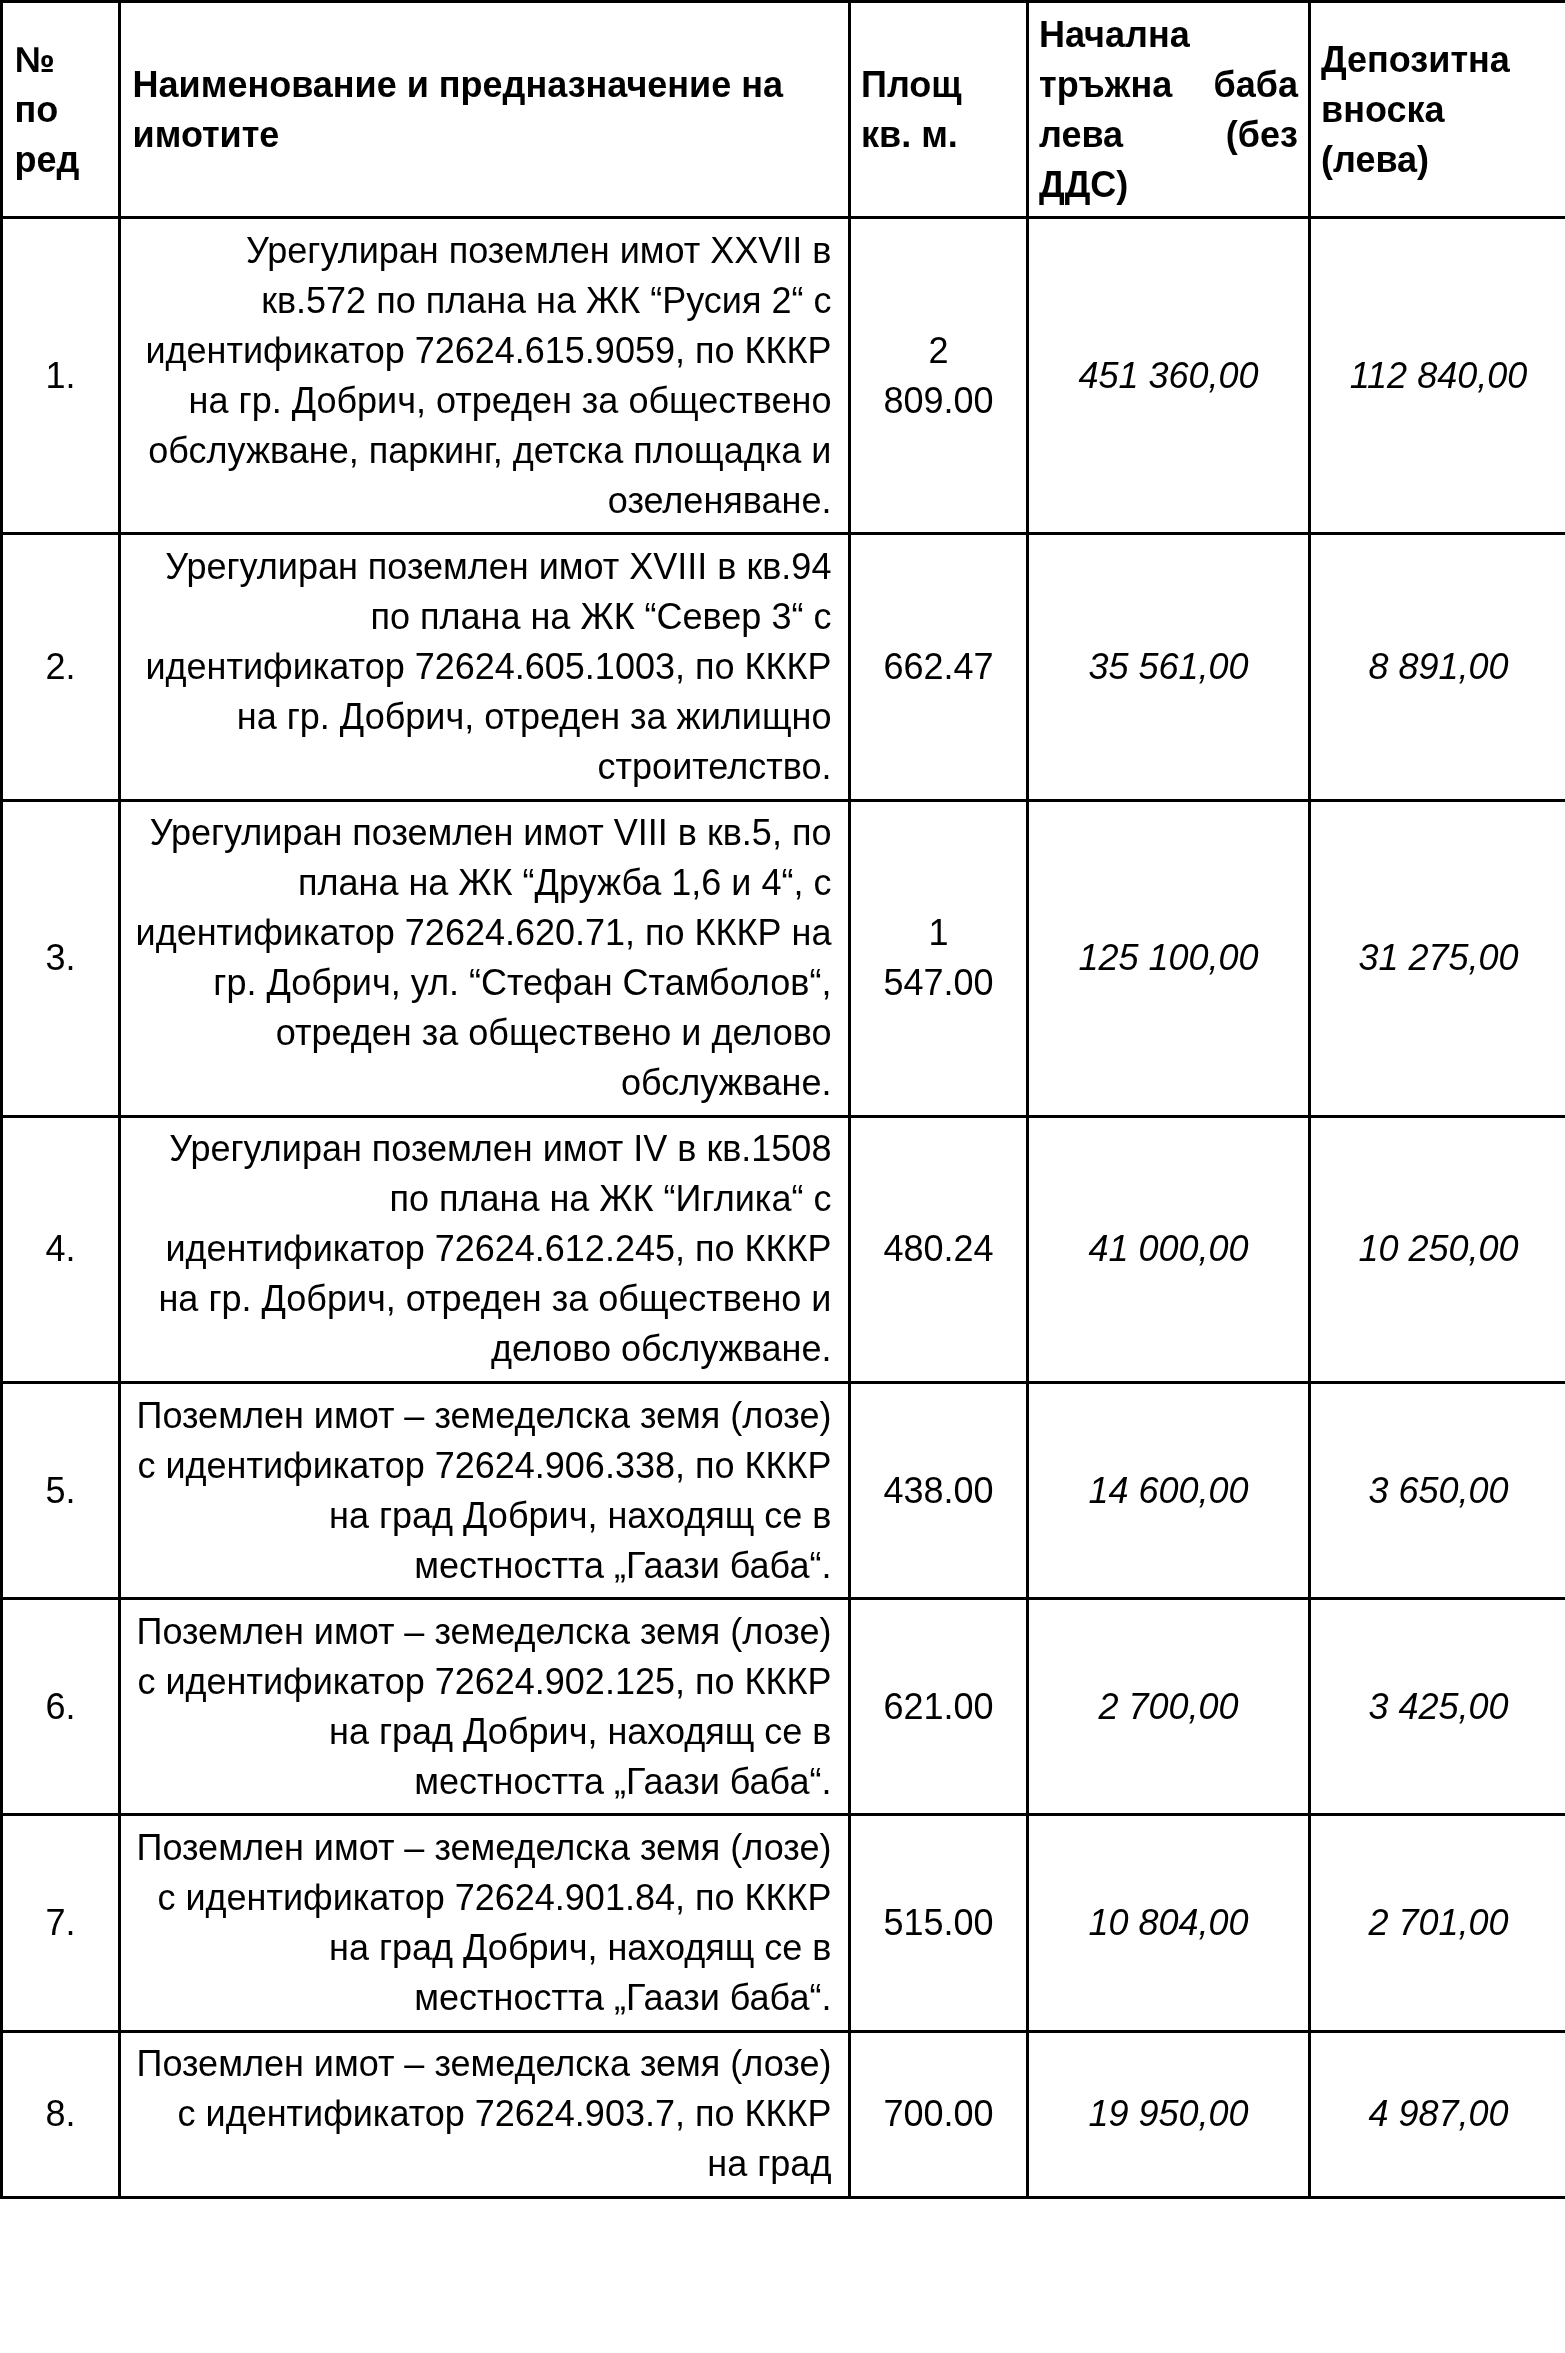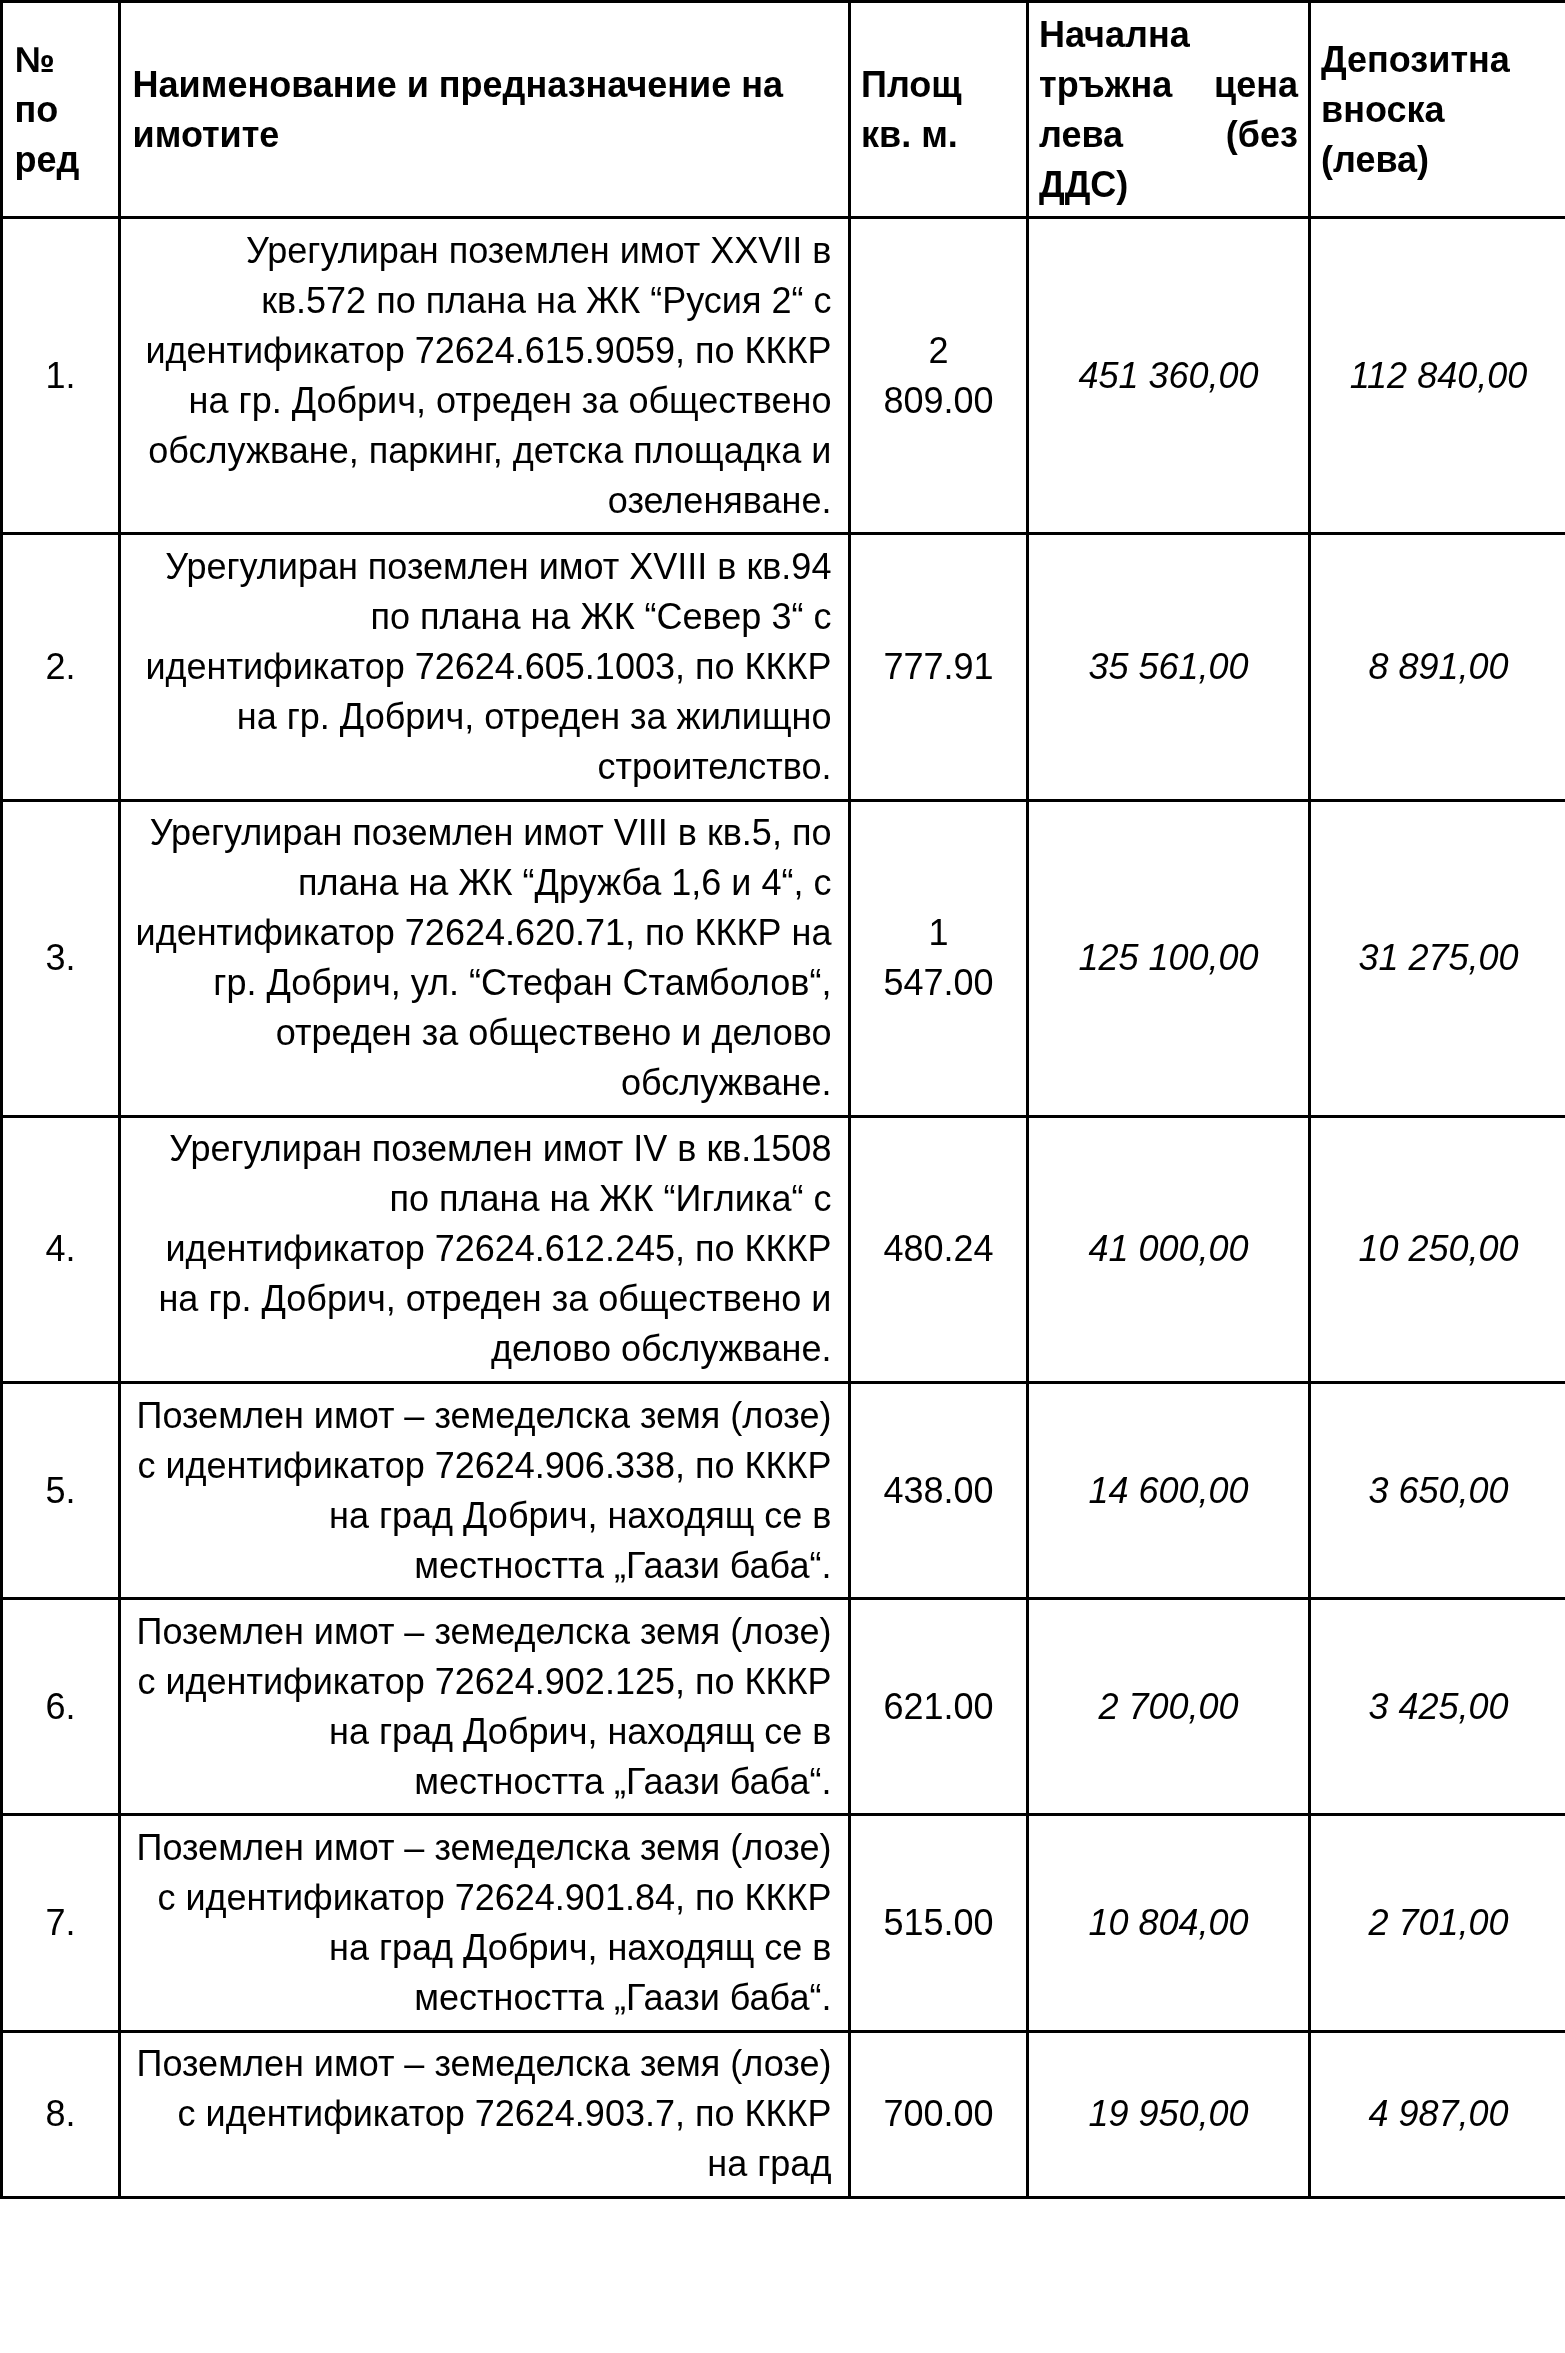--- a/index.html
+++ b/index.html
@@ -76,37 +76,37 @@
     <col style="width:282px">
     <col style="width:258px">
   </colgroup>
   <thead>
     <tr>
       <th class="h-num">№
 по
 ред</th>
       <th class="h-name">Наименование и предназначение на имотите</th>
       <th class="h-area">Площ кв. м.</th>
-      <th class="h-price">Начална тръжна цена лева (без ДДС)</th>
+      <th class="h-price">Начална тръжна баба лева (без ДДС)</th>
       <th class="h-deposit">Депозитна вноска (лева)</th>
     </tr>
   </thead>
   <tbody>
     <tr>
       <td class="num">1.</td>
       <td class="desc">Урегулиран поземлен имот XXVII в кв.572 по плана на ЖК “Русия 2“ с идентификатор 72624.615.9059, по КККР на гр. Добрич, отреден за обществено обслужване, паркинг, детска площадка и озеленяване.</td>
       <td class="area">2
 809.00</td>
       <td class="price">451 360,00</td>
       <td class="deposit">112 840,00</td>
     </tr>
     <tr>
       <td class="num">2.</td>
       <td class="desc">Урегулиран поземлен имот XVIII в кв.94 по плана на ЖК “Север 3“ с идентификатор 72624.605.1003, по КККР на гр. Добрич, отреден за жилищно строителство.</td>
-      <td class="area">777.91</td>
+      <td class="area">662.47</td>
       <td class="price">35 561,00</td>
       <td class="deposit">8 891,00</td>
     </tr>
     <tr>
       <td class="num">3.</td>
       <td class="desc">Урегулиран поземлен имот VIII в кв.5, по плана на ЖК “Дружба 1,6 и 4“, с идентификатор 72624.620.71, по КККР на гр. Добрич, ул. “Стефан Стамболов“, отреден за обществено и делово обслужване.</td>
       <td class="area">1
 547.00</td>
       <td class="price">125 100,00</td>
       <td class="deposit">31 275,00</td>

